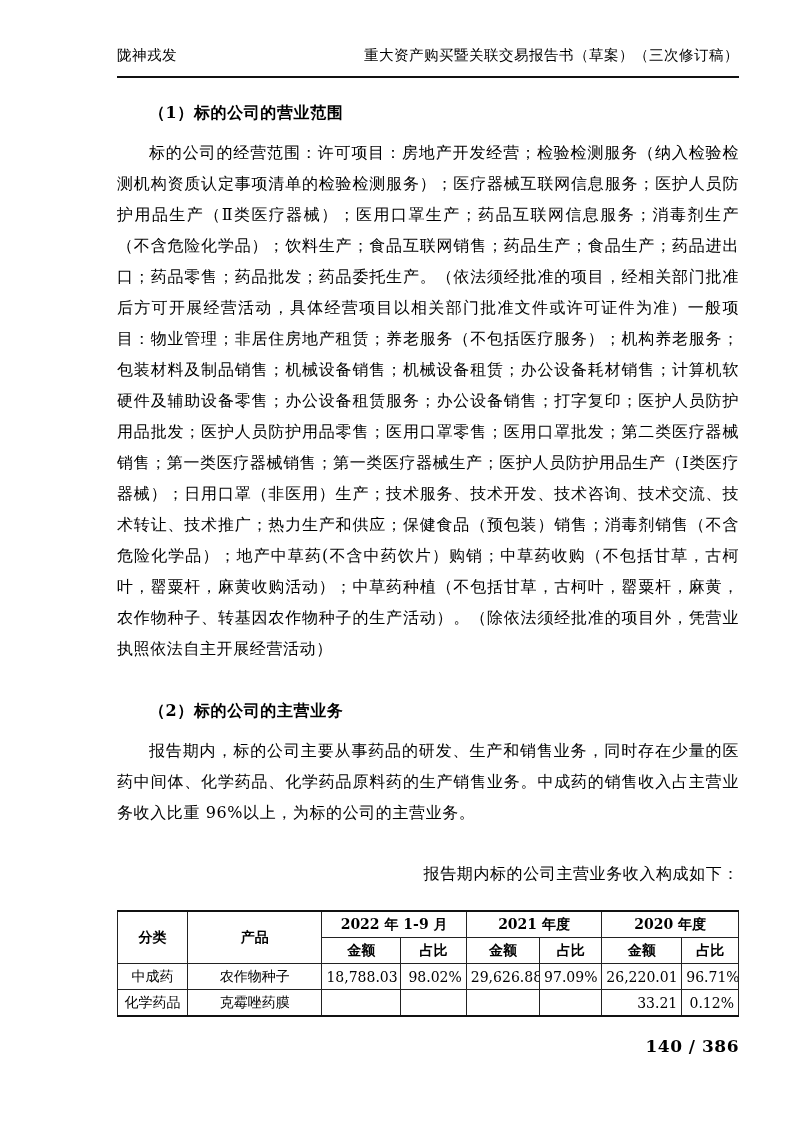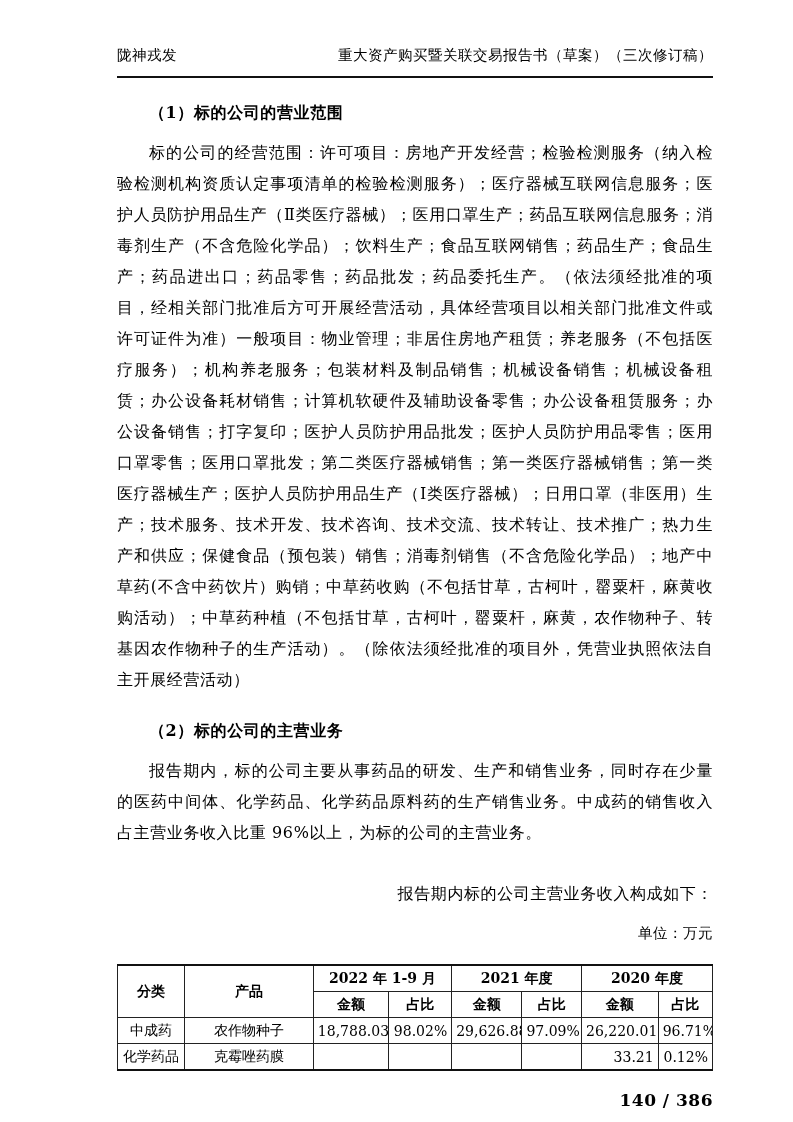--- a/index.html
+++ b/index.html
@@ -3,41 +3,41 @@
 <meta charset="utf-8">
 <style>
   html,body { margin:0; padding:0; background:#e8e8e8; }
   .page {
     position:relative;
     width:793px; height:1122px;
     margin:0 auto;
     background:#ffffff;
     color:#000;
     box-sizing:border-box;
-    padding:46px 80px 0 117px;
+    padding:46px 54px 0 117px;
     font-family:"DejaVu Serif","Liberation Serif",serif;
     overflow:hidden;
   }
   .running-header {
     display:flex;
     justify-content:space-between;
     align-items:flex-end;
     font-size:14.5px;
     letter-spacing:0.5px;
     padding-bottom:11px;
     border-bottom:2.5px solid #111;
   }
   .heading {
     font-size:16px;
     font-weight:bold;
     margin:25px 0 0 0;
     text-indent:2em;
     letter-spacing:0.6px;
   }
-  .heading.gap2 { margin-top:26px; }
+  .heading.gap2 { margin-top:37px; }
   .body {
     font-size:16px;
     line-height:31px;
     margin:13px 0 0 0;
     text-indent:2em;
     text-align:justify;
     text-justify:inter-character;
     letter-spacing:0.6px;
     word-break:break-all;
   }
@@ -88,21 +88,20 @@
   <div class="heading">（1）标的公司的营业范围</div>
 
   <p class="body">标的公司的经营范围：许可项目：房地产开发经营；检验检测服务（纳入检验检测机构资质认定事项清单的检验检测服务）；医疗器械互联网信息服务；医护人员防护用品生产（Ⅱ类医疗器械）；医用口罩生产；药品互联网信息服务；消毒剂生产（不含危险化学品）；饮料生产；食品互联网销售；药品生产；食品生产；药品进出口；药品零售；药品批发；药品委托生产。（依法须经批准的项目，经相关部门批准后方可开展经营活动，具体经营项目以相关部门批准文件或许可证件为准）一般项目：物业管理；非居住房地产租赁；养老服务（不包括医疗服务）；机构养老服务；包装材料及制品销售；机械设备销售；机械设备租赁；办公设备耗材销售；计算机软硬件及辅助设备零售；办公设备租赁服务；办公设备销售；打字复印；医护人员防护用品批发；医护人员防护用品零售；医用口罩零售；医用口罩批发；第二类医疗器械销售；第一类医疗器械销售；第一类医疗器械生产；医护人员防护用品生产（Ⅰ类医疗器械）；日用口罩（非医用）生产；技术服务、技术开发、技术咨询、技术交流、技术转让、技术推广；热力生产和供应；保健食品（预包装）销售；消毒剂销售（不含危险化学品）；地产中草药(不含中药饮片）购销；中草药收购（不包括甘草，古柯叶，罂粟杆，麻黄收购活动）；中草药种植（不包括甘草，古柯叶，罂粟杆，麻黄，农作物种子、转基因农作物种子的生产活动）。（除依法须经批准的项目外，凭营业执照依法自主开展经营活动）</p>
 
   <div class="heading gap2">（2）标的公司的主营业务</div>
 
   <p class="body">报告期内，标的公司主要从事药品的研发、生产和销售业务，同时存在少量的医药中间体、化学药品、化学药品原料药的生产销售业务。中成药的销售收入占主营业务收入比重 96%以上，为标的公司的主营业务。</p>
 
   <p class="body intro">报告期内标的公司主营业务收入构成如下：</p>
 
-  <div class="unit-label">单位：万元</div>
 
   <table class="data-table">
     <colgroup>
       <col style="width:63px">
       <col style="width:121px">
       <col style="width:71px">
       <col style="width:59px">
       <col style="width:66px">
       <col style="width:56px">
       <col style="width:72px">

